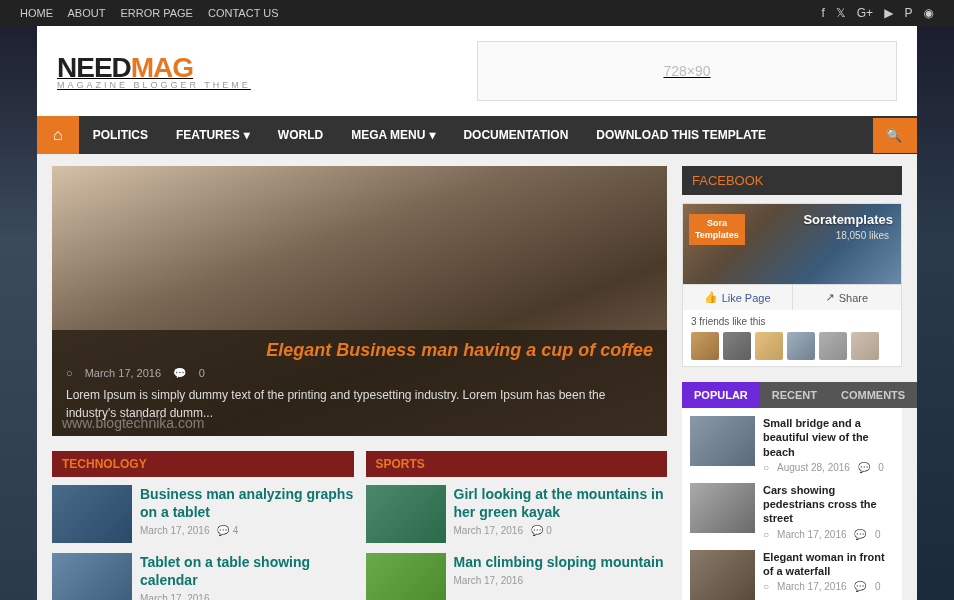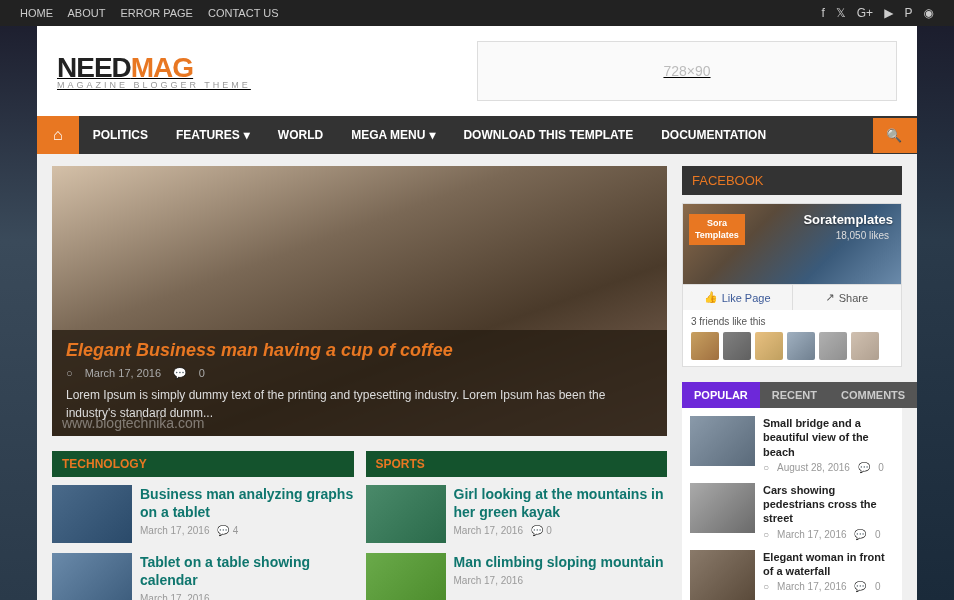--- a/index.html
+++ b/index.html
@@ -137,20 +137,21 @@
       right: 0;
       background: rgba(40,30,20,0.82);
       padding: 10px 14px 14px;
     }
     .hero-title {
       color: #e87722;
       font-size: 18px;
       font-weight: bold;
       margin-bottom: 6px;
       font-style: italic;
+      text-align: right;
     }
     .hero-meta {
       color: #aaa;
       font-size: 11px;
       margin-bottom: 6px;
       display: flex;
       gap: 12px;
     }
     .hero-excerpt {
       color: #ddd;
@@ -160,21 +161,21 @@
 
     
     .sections-row {
       display: flex;
       gap: 12px;
     }
     .section-col {
       flex: 1;
     }
     .section-header {
-      background: #14532d;
+      background: #7f1d1d;
       padding: 6px 10px;
       margin-bottom: 8px;
       display: flex;
       align-items: center;
     }
     .section-title-accent {
       color: #e87722;
       font-size: 12px;
       font-weight: bold;
       text-transform: uppercase;
@@ -415,22 +416,22 @@
   </div>
 
   <div class="nav-bar">
     <div class="nav-home">
       <span>⌂</span>
     </div>
     <div class="nav-item">POLITICS</div>
     <div class="nav-item">FEATURES <span>▾</span></div>
     <div class="nav-item">WORLD</div>
     <div class="nav-item">MEGA MENU <span>▾</span></div>
+    <div class="nav-item">DOCUMENTATION</div>
     <div class="nav-item">DOWNLOAD THIS TEMPLATE</div>
-    <div class="nav-item">DOCUMENTATION</div>
     <div class="nav-search">
       <span>🔍</span>
     </div>
   </div>
 
   <div class="content-area">
 
     <div class="main-content">
 
       <div class="hero-article">

